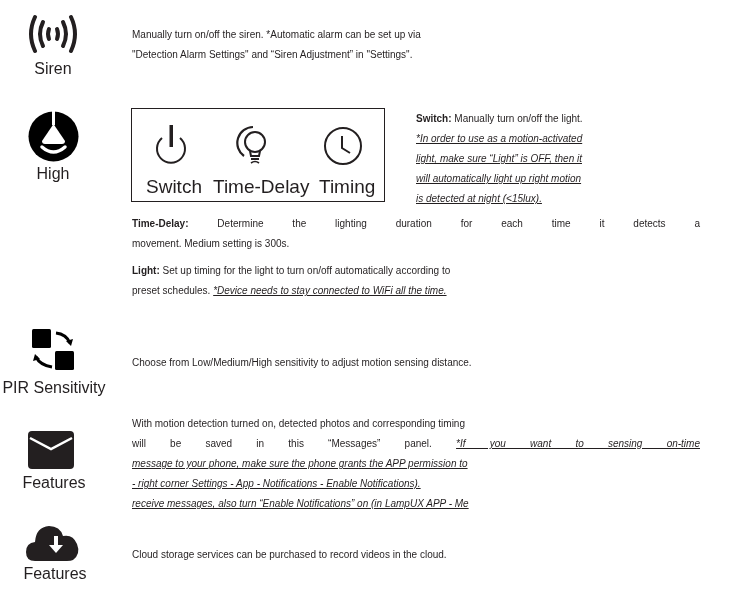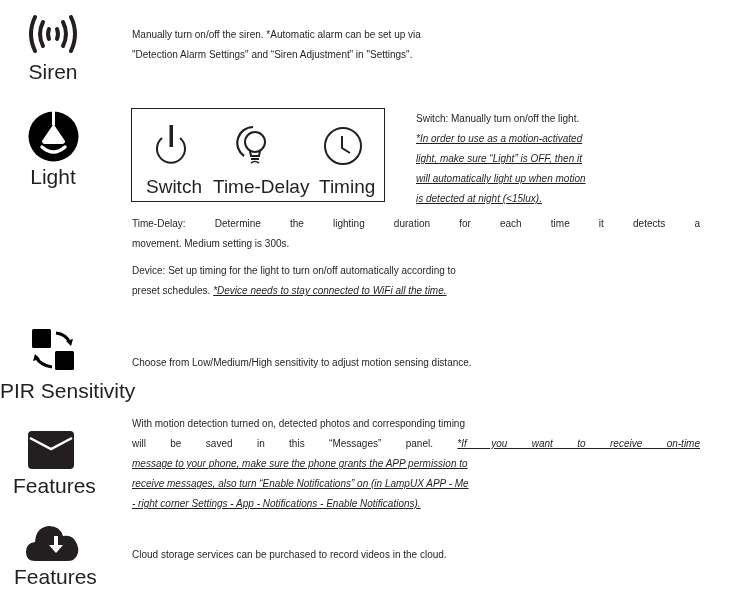--- a/index.html
+++ b/index.html
@@ -1,21 +1,21 @@
 <!DOCTYPE html>
 <html><head>
 <meta charset="utf-8">
 <style>
   html, body { margin:0; padding:0; background:#ffffff; }
   body { width:736px; height:594px; position:relative; overflow:hidden;
          font-family:"Liberation Sans", sans-serif; color:#231f20; }
   .icon { position:absolute; display:block; }
-  .label { position:absolute; font-size:21px; text-align:center; white-space:nowrap; }
+  .label { position:absolute; font-size:16px; text-align:center; white-space:nowrap; }
   .txt { position:absolute; font-size:10px; line-height:20px; }
-  b { font-weight:normal; }
+  b { font-weight:bold; }
   i, .it { font-style:italic;text-decoration:underline; }
   .box { position:absolute; left:131px; top:108px; width:254px; height:94px; border:1.5px solid #231f20; box-sizing:border-box; }
   .boxlabel { position:absolute; font-size:19px; white-space:nowrap; }
 </style>
 </head>
 <body>
 
 <svg class="icon" style="left:25px;top:14px" width="56" height="40" viewBox="0 0 56 40">
   <g fill="none" stroke="#231f20" stroke-width="4" stroke-linecap="round">
     <path d="M10 3 Q2 20 10 37"></path>
@@ -31,21 +31,21 @@
   <div>Manually turn on/off the siren. *Automatic alarm can be set up via</div>
   <div>"Detection Alarm Settings" and “Siren Adjustment” in "Settings".</div>
 </div>
 
 <svg class="icon" style="left:28px;top:111px" width="51" height="51" viewBox="0 0 51 51">
   <circle cx="25.5" cy="25.5" r="25" fill="#000"></circle>
   <rect x="24" y="0" width="3" height="14" fill="#fff"></rect>
   <path d="M25.5 13 L14 30 Q14 33 17 33 L34 33 Q37 33 37 30 Z" fill="#fff"></path>
   <path d="M14 36 Q25.5 46 37 36" fill="none" stroke="#fff" stroke-width="3.5" stroke-linecap="round"></path>
 </svg>
-<div class="label" style="left:23px;top:165px;width:60px">Light</div>
+<div class="label" style="left:23px;top:165px;width:60px">High</div>
 
 <div class="box"></div>
 <svg class="icon" style="left:152px;top:124px" width="38" height="44" viewBox="0 0 38 44">
   <path d="M10 14 A14 14 0 1 0 28 14" fill="none" stroke="#231f20" stroke-width="2"></path>
   <rect x="17.5" y="1" width="3.5" height="22" fill="#231f20"></rect>
 </svg>
 <div class="boxlabel" style="left:146px;top:176px">Switch</div>
 
 <svg class="icon" style="left:236px;top:124px" width="36" height="44" viewBox="0 0 36 44">
   <path d="M17 3 A16 16 0 0 0 8 32" fill="none" stroke="#231f20" stroke-width="2.2"></path>
@@ -59,31 +59,31 @@
 <svg class="icon" style="left:323px;top:126px" width="40" height="40" viewBox="0 0 40 40">
   <circle cx="20" cy="20" r="18" fill="none" stroke="#231f20" stroke-width="2"></circle>
   <path d="M19 10 L19 22 L27 27" fill="none" stroke="#231f20" stroke-width="2"></path>
 </svg>
 <div class="boxlabel" style="left:319px;top:176px">Timing</div>
 
 <div class="txt" style="left:416px;top:109px;width:290px">
   <div><b>Switch:</b><span> Manually turn on/off the light.</span></div>
   <div class="it">*In order to use as a motion-activated</div>
   <div class="it">light, make sure “Light” is OFF, then it</div>
-  <div class="it">will automatically light up when motion</div>
+  <div class="it">will automatically light up right motion</div>
   <div class="it">is detected at night (&lt;15lux).</div>
 </div>
 
 <div class="txt" style="left:132px;top:214px;width:568px">
   <div style="text-align:justify;text-align-last:justify"><b>Time-Delay:</b><span> Determine the lighting duration for each time it detects a</span></div>
   <div>movement. Medium setting is 300s.</div>
 </div>
 
 <div class="txt" style="left:132px;top:261px;width:568px">
-  <div><b>Device:</b><span> Set up timing for the light to turn on/off automatically according to</span></div>
+  <div><b>Light:</b><span> Set up timing for the light to turn on/off automatically according to</span></div>
   <div><span>preset schedules. </span><i>*Device needs to stay connected to WiFi all the time.</i></div>
 </div>
 
 <svg class="icon" style="left:32px;top:329px" width="44" height="42" viewBox="0 0 44 42">
   <rect x="0" y="0" width="19" height="19" rx="1.5" fill="#000"></rect>
   <rect x="23" y="22" width="19" height="19" rx="1.5" fill="#000"></rect>
   <path d="M24 4 Q34 5 38 14" fill="none" stroke="#000" stroke-width="3"></path>
   <path d="M34 12 L39 17 L41 10 Z" fill="#000"></path>
   <path d="M20 38 Q8 36 4 28" fill="none" stroke="#000" stroke-width="3"></path>
   <path d="M8 30 L3 25 L1 32 Z" fill="#000"></path>
@@ -91,24 +91,24 @@
 <div class="label" style="left:0px;top:379px;width:108px">PIR Sensitivity</div>
 <div class="txt" style="left:132px;top:353px;width:600px;white-space:nowrap">Choose from Low/Medium/High sensitivity to adjust motion sensing distance.</div>
 
 <svg class="icon" style="left:28px;top:431px" width="46" height="38" viewBox="0 0 46 38">
   <rect x="0" y="0" width="46" height="38" rx="4" fill="#231f20"></rect>
   <path d="M2 7 L23 18 L44 7" fill="none" stroke="#fff" stroke-width="2.5"></path>
 </svg>
 <div class="label" style="left:13px;top:474px;width:82px">Features</div>
 <div class="txt" style="left:132px;top:414px;width:568px">
   <div>With motion detection turned on, detected photos and corresponding timing</div>
-  <div style="text-align:justify;text-align-last:justify"><span>will be saved in this “Messages” panel. </span><i>*If you want to receive on-time</i></div>
+  <div style="text-align:justify;text-align-last:justify"><span>will be saved in this “Messages” panel. </span><i>*If you want to sensing on-time</i></div>
   <div class="it">message to your phone, make sure the phone grants the APP permission to</div>
+  <div class="it">- right corner Settings - App - Notifications - Enable Notifications).</div>
   <div class="it">receive messages, also turn “Enable Notifications” on (in LampUX APP - Me</div>
-  <div class="it">- right corner Settings - App - Notifications - Enable Notifications).</div>
 </div>
 
 <svg class="icon" style="left:25px;top:524px" width="56" height="38" viewBox="0 0 56 38">
   <path d="M10 37 Q1 37 1 28 Q1 19 10 18 Q11 3 24 2 Q35 2 38 12 Q48 10 52 20 Q56 30 48 36 Q46 37 42 37 Z" fill="#231f20"></path>
   <rect x="29" y="12" width="4" height="12" fill="#fff"></rect>
   <path d="M24 21 L38 21 L31 29 Z" fill="#fff"></path>
 </svg>
 <div class="label" style="left:14px;top:565px;width:82px">Features</div>
 <div class="txt" style="left:132px;top:545px;width:580px;white-space:nowrap">Cloud storage services can be purchased to record videos in the cloud.</div>
 

